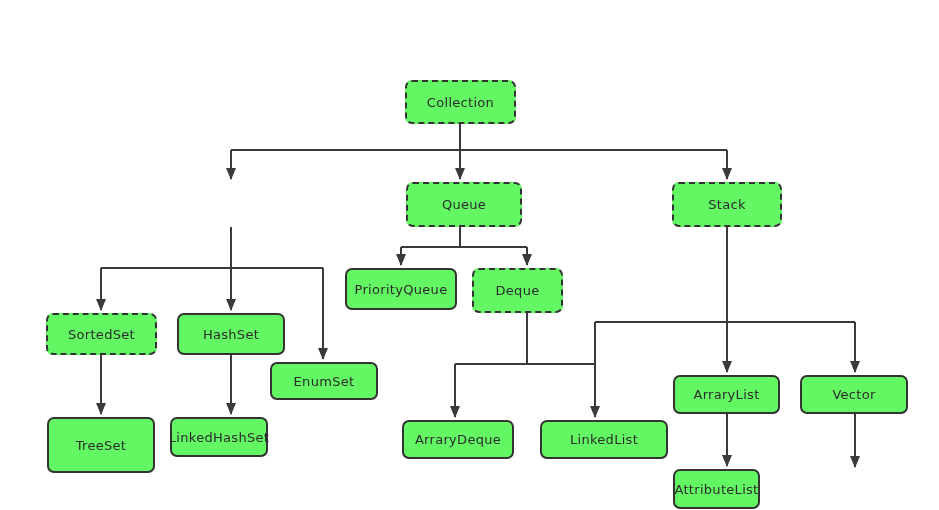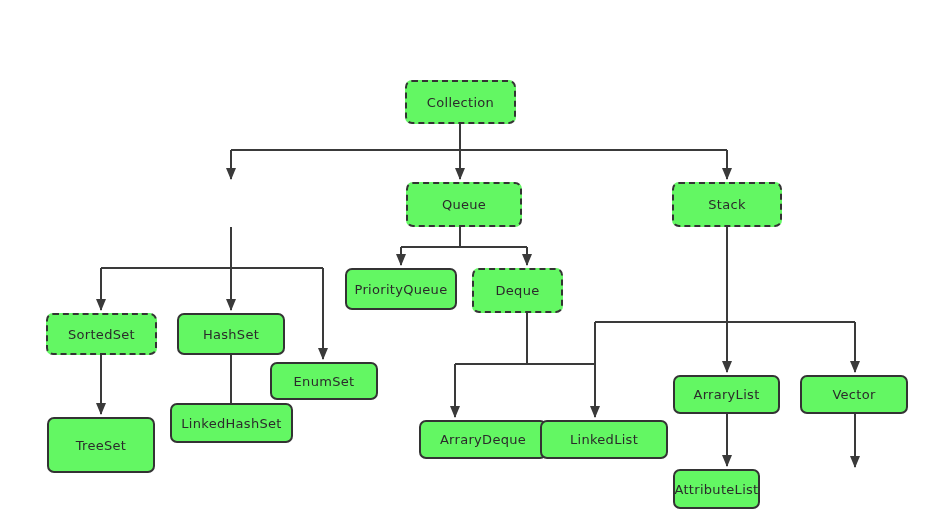--- a/index.html
+++ b/index.html
@@ -126,25 +126,25 @@
   </div>
 
   <div class="node" style="left:270px; top:330px; width:108px; height:38px">
     <span>EnumSet</span>
   </div>
 
   <div class="node" style="left:47px;  top:385px; width:108px; height:56px">
     <span>TreeSet</span>
   </div>
 
-  <div class="node" style="left:170px; top:371px; width:123px; height:40px">
+  <div class="node" style="left:170px; top:385px; width:98px; height:40px">
     <span>LinkedHashSet</span>
   </div>
 
-  <div class="node" style="left:419px; top:388px; width:128px; height:39px">
+  <div class="node" style="left:402px; top:388px; width:112px; height:39px">
     <span>ArraryDeque</span>
   </div>
 
   <div class="node" style="left:540px; top:388px; width:128px; height:39px">
     <span>LinkedList</span>
   </div>
 
   <div class="node" style="left:673px; top:343px; width:107px; height:39px">
     <span>ArraryList</span>
   </div>

